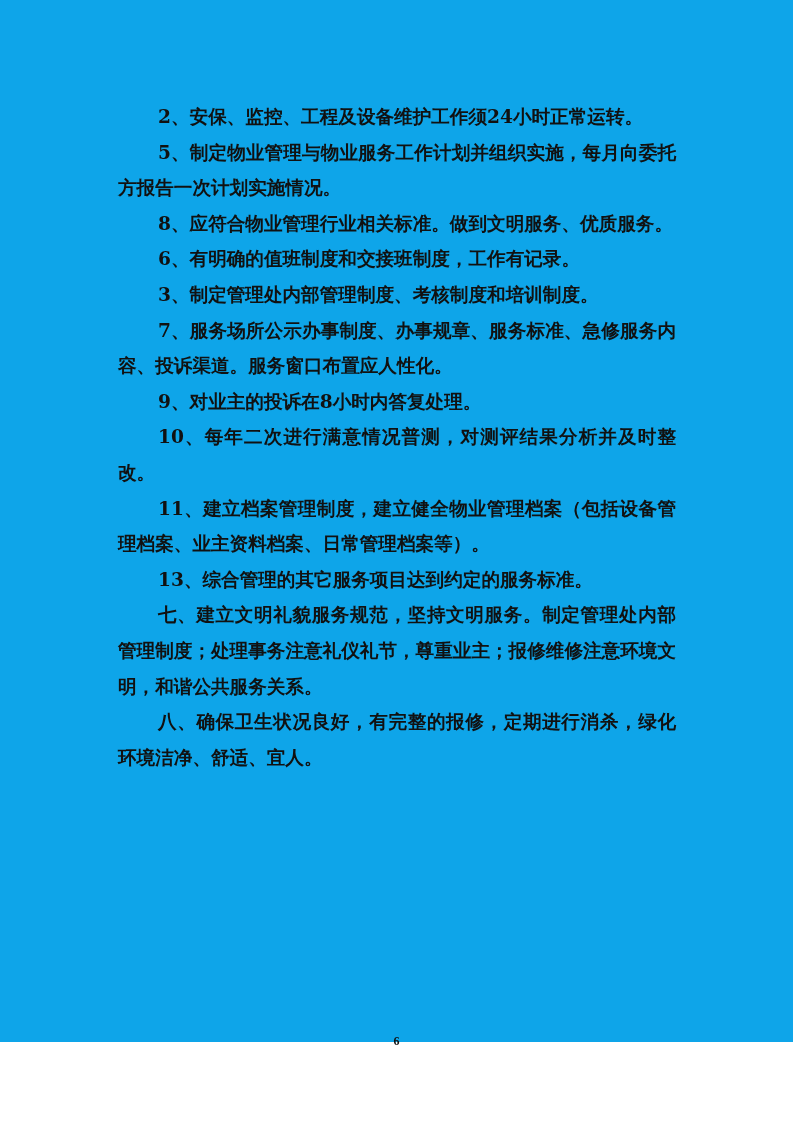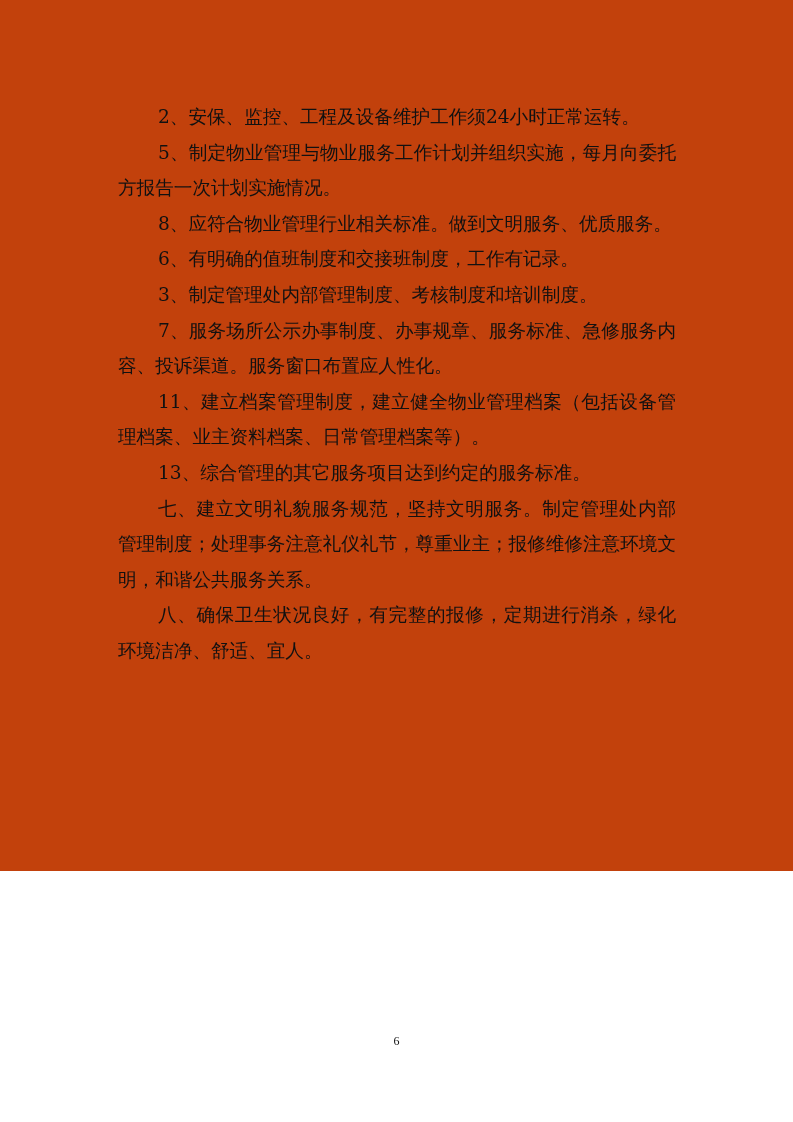--- a/index.html
+++ b/index.html
@@ -1,18 +1,18 @@
 <!DOCTYPE html>
 <html><head>
 <meta charset="utf-8">
 <style>
   html, body { margin: 0; padding: 0; background: #ffffff; }
   body { width: 793px; height: 1122px; position: relative; overflow: hidden; }
   .page {
-    position: absolute; left: 0; top: 0; width: 793px; height: 871px; background: #c2410c;
+    position: absolute; left: 0; top: 0; width: 793px; height: 1042px; background: #0ea5e9; font-weight: bold;
   }
   .content {
     position: absolute;
     left: 118px;
     top: 99px;
     width: 558px;
     font-family: "DejaVu Serif", "Liberation Serif", serif;
     font-size: 18.6px;
     line-height: 35.6px;
     color: #111;
@@ -37,19 +37,21 @@
 <body>
 
 <div class="page">
   <div class="content">
     <p class="para">2、安保、监控、工程及设备维护工作须24小时正常运转。</p>
     <p class="para">5、制定物业管理与物业服务工作计划并组织实施，每月向委托方报告一次计划实施情况。</p>
     <p class="para">8、应符合物业管理行业相关标准。做到文明服务、优质服务。</p>
     <p class="para">6、有明确的值班制度和交接班制度，工作有记录。</p>
     <p class="para">3、制定管理处内部管理制度、考核制度和培训制度。</p>
     <p class="para">7、服务场所公示办事制度、办事规章、服务标准、急修服务内容、投诉渠道。服务窗口布置应人性化。</p>
+    <p class="para">9、对业主的投诉在8小时内答复处理。</p>
+    <p class="para">10、每年二次进行满意情况普测，对测评结果分析并及时整改。</p>
     <p class="para">11、建立档案管理制度，建立健全物业管理档案（包括设备管理档案、业主资料档案、日常管理档案等）。</p>
     <p class="para">13、综合管理的其它服务项目达到约定的服务标准。</p>
     <p class="para">七、建立文明礼貌服务规范，坚持文明服务。制定管理处内部管理制度；处理事务注意礼仪礼节，尊重业主；报修维修注意环境文明，和谐公共服务关系。</p>
     <p class="para">八、确保卫生状况良好，有完整的报修，定期进行消杀，绿化环境洁净、舒适、宜人。</p>
   </div>
   <div class="page-number">6</div>
 </div>
 
 </body></html>

